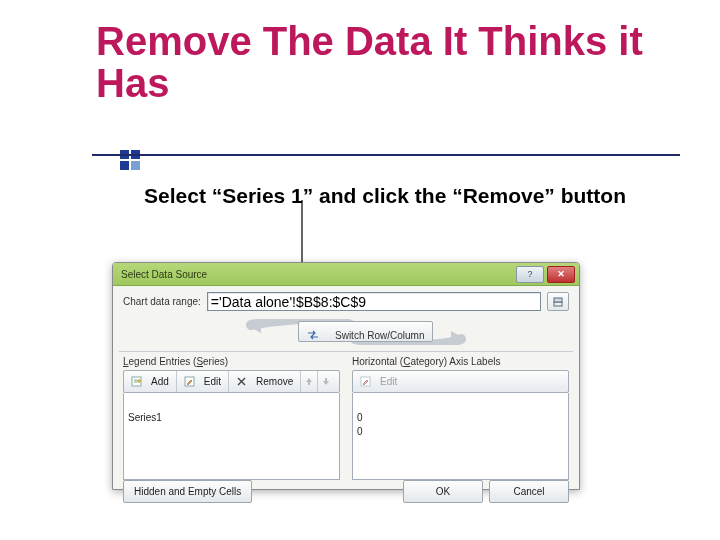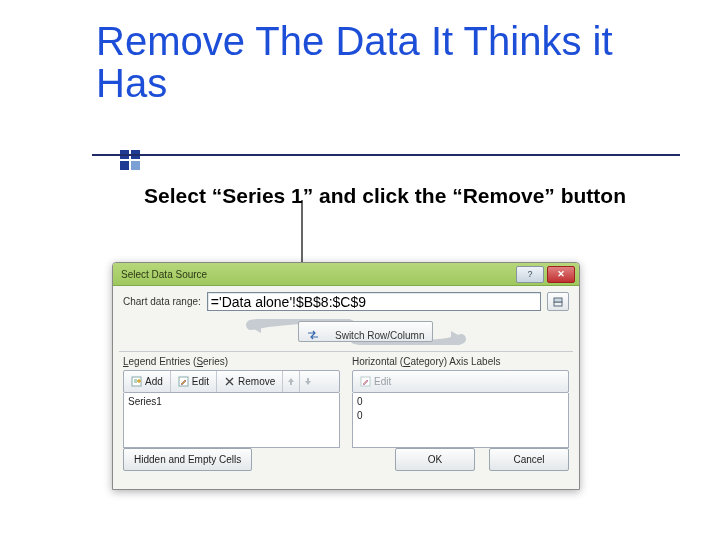--- a/index.html
+++ b/index.html
@@ -1,21 +1,21 @@
 <!DOCTYPE html>
 <html><head>
 <meta charset="utf-8">
 <style>
 html,body{margin:0;padding:0;width:720px;height:540px;background:#fff;font-family:Verdana,Geneva,sans-serif;overflow:hidden}
 .slide{position:relative;width:720px;height:540px}
 .title-wrap{position:absolute;left:60px;top:20px;right:30px}
 .title-accent{position:absolute;left:60px;top:130px;width:24px;height:24px}
 .title-accent .sq{position:absolute;width:9px;height:9px;background:#1f3a93}
 .sq1{left:0;top:0}.sq2{left:11px;top:0}.sq3{left:0;top:11px}.sq4{left:11px;top:11px;background:#7aa0d6!important}
-.title{font-size:40px;line-height:1.05;color:#1d4ed8;margin:0;padding-left:36px;font-weight:400;font-family:Tahoma,Verdana,sans-serif}
+.title{font-size:40px;line-height:1.05;color:#be185d;margin:0;padding-left:36px;font-weight:700;font-family:Tahoma,Verdana,sans-serif}
 .rule{position:absolute;left:92px;top:154px;right:40px;border-top:2px solid #1f2a66}
 .caption{position:absolute;left:144px;top:184px;font-size:21px;font-weight:700;color:#000}
 .arrow-svg{position:absolute;left:296px;top:196px;pointer-events:none}
 .dialog{position:absolute;left:112px;top:262px;width:466px;height:226px;background:#f4f4f0;border:1px solid #8a8a8a;border-radius:4px 4px 0 0;box-shadow:0 2px 8px rgba(0,0,0,.3);font-family:Tahoma,sans-serif;font-size:10px;color:#333}
 .titlebar{height:22px;background:linear-gradient(#b7d77a,#9fc85e);border-bottom:1px solid #7faa4a;border-radius:3px 3px 0 0;display:flex;align-items:center;padding:0 4px 0 8px}
 .titlebar-text{flex:1;color:#2b3a15;font-weight:400}
 .winbtns{display:flex;gap:3px}
 .winbtn{width:26px;height:15px;border:1px solid #8895a0;background:linear-gradient(#f0f4f8,#c9d5e0);border-radius:2px;display:flex;align-items:center;justify-content:center;font-size:9px;color:#3a4a58}
 .winbtn.close{background:linear-gradient(#e08080,#c03030);border-color:#a02020;color:#fff;font-weight:bold}
 .dlgbody{padding:6px 10px 8px}
@@ -25,28 +25,28 @@
 .txtinp{flex:1;height:17px;border:1px solid #7a8a99;background:#fff;box-shadow:inset 1px 1px 0 #e0e6ea;font-size:14px;padding:0 3px;color:#000}
 .minibtn{width:20px;height:17px;border:1px solid #9aa6b0;background:linear-gradient(#fdfdfd,#e4e8eb);border-radius:2px;display:flex;align-items:center;justify-content:center}
 .switchrow{position:relative;height:30px;margin-bottom:4px}
 .swoosh{position:absolute;left:80px;top:2px;width:300px;height:26px;pointer-events:none}
 .switchbtn{position:absolute;left:175px;top:4px;height:19px;padding:0 8px;display:flex;align-items:flex-end;gap:16px;border:1px solid #a0a8b0;background:linear-gradient(#fdfdfd,#e6eaee);border-radius:2px}
 .sep{height:0;border-top:1px solid #c8ccd0;margin:2px -4px 4px}
 .cols{display:flex;gap:12px}
 .col{flex:1}
 .colhdr{font-size:10px;margin-bottom:3px;font-weight:400}
 .btnrow{height:21px;display:flex;align-items:stretch;border:1px solid #a6adba;border-radius:2px;overflow:hidden;background:linear-gradient(#fdfdfd,#e6eaee)}
-.tbtn{display:flex;align-items:center;gap:3px;padding:0 7px;border-right:1px solid #c4cad2;font-size:10px;color:#222}
+.tbtn{display:flex;align-items:center;gap:9px;padding:0 7px;border-right:1px solid #c4cad2;font-size:10px;color:#222}
 .tbtn:last-child{border-right:none}
 .tbtn.disabled{color:#9aa0a6}
 .tbtn.narrow{padding:0 4px}
-.listbox{height:50px;border:1px solid #a6adba;background:#fff;margin-top:0;border-top:none;padding:2px 4px;font-size:10px;color:#222;line-height:1.35}
+.listbox{height:50px;border:1px solid #a6adba;background:#fff;margin-top:0;border-top:none;padding:18px 4px;font-size:10px;color:#222;line-height:1.35}
 .bottomrow{display:flex;align-items:flex-start;justify-content:space-between;}
 .stdbtn{height:21px;padding:0 10px;border:1px solid #9aa6b0;background:linear-gradient(#fdfdfd,#e4e8eb);border-radius:2px;display:flex;align-items:center;font-size:10px;color:#222}
-.btngroup{display:flex;gap:14px}
+.btngroup{display:flex;gap:6px}
 .ico{display:inline-block}
 </style>
 </head>
 <body>
 <div class="slide">
 
 <div class="title-wrap">
   <div class="title-accent">
     <span class="sq sq1"></span>
         <span class="sq sq2"></span>

